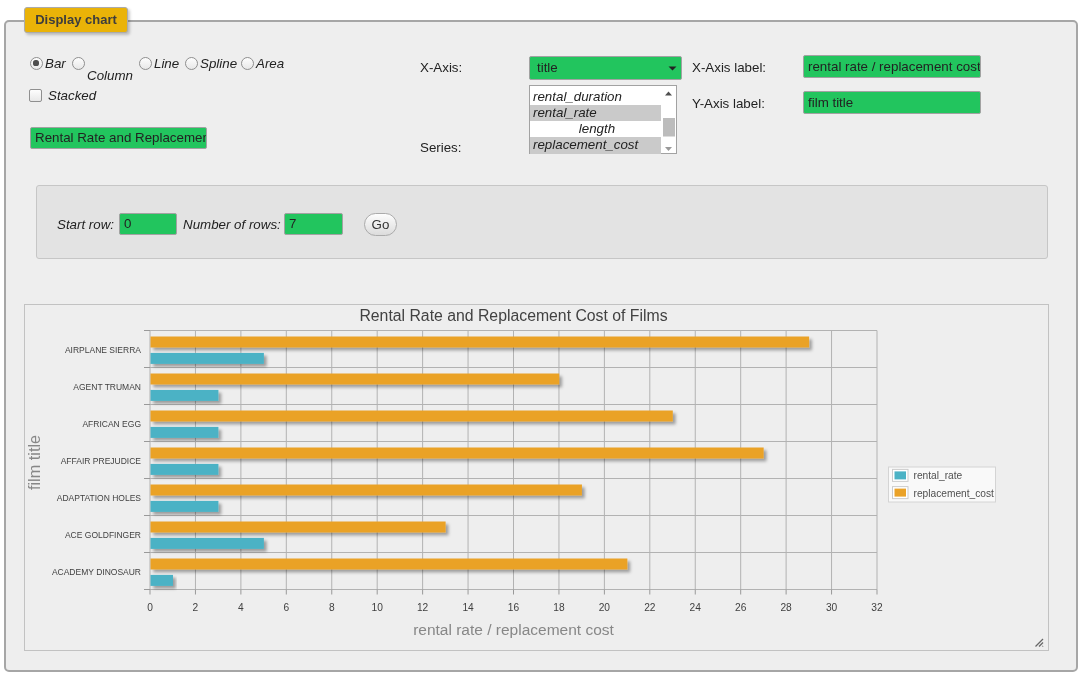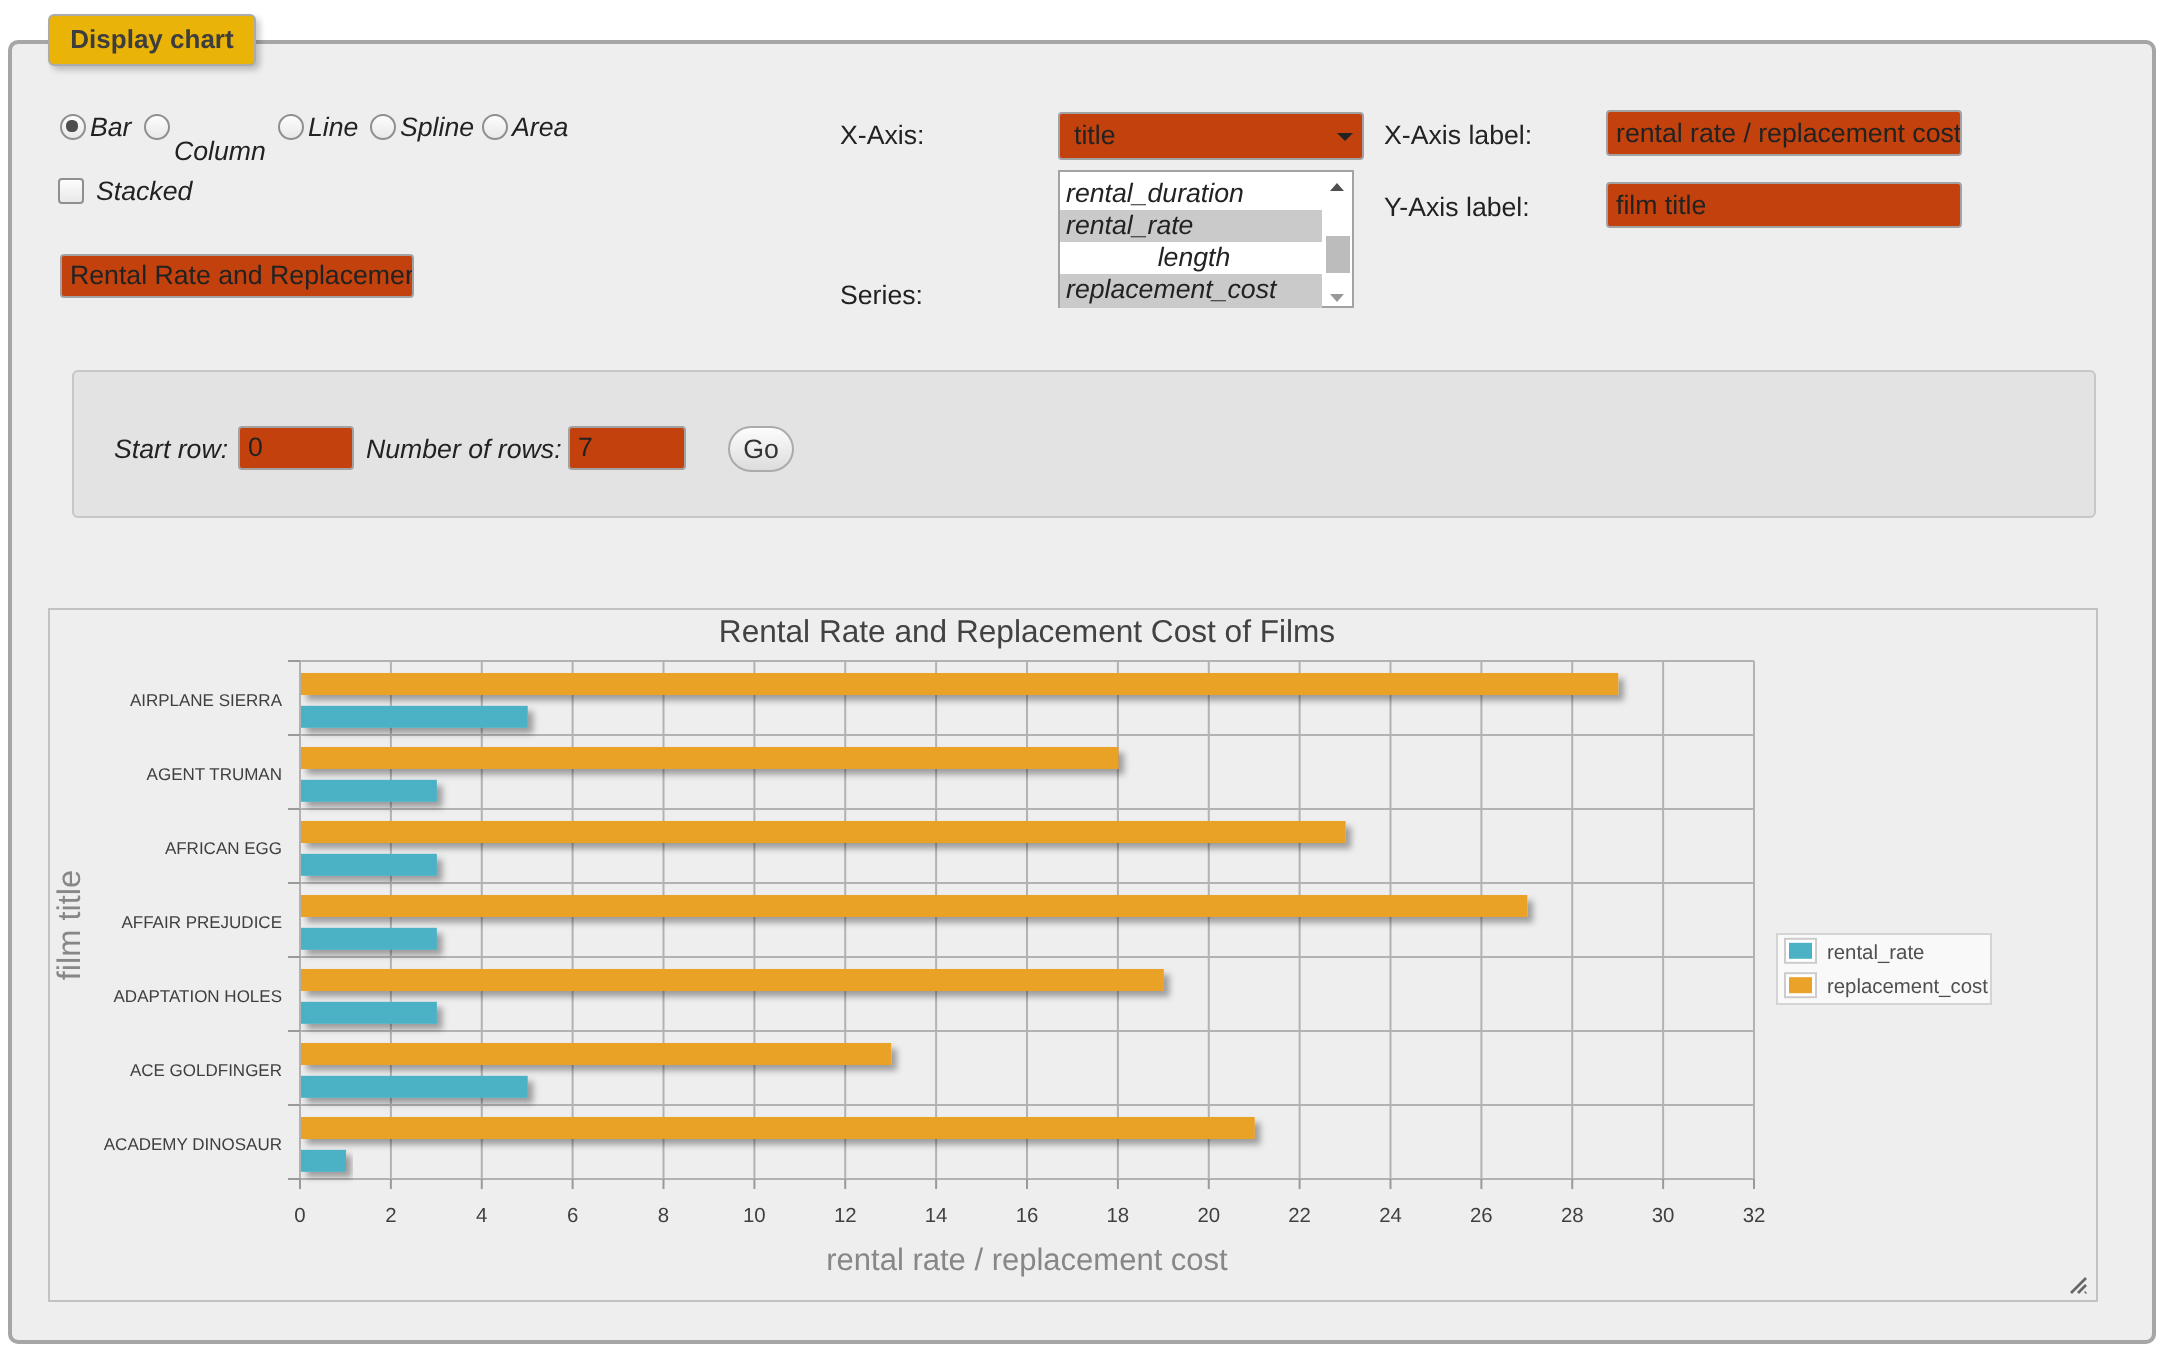--- a/index.html
+++ b/index.html
@@ -1,21 +1,21 @@
 <!DOCTYPE html>
 <html><head>
 <meta charset="utf-8">
 <style>
 * { margin:0; padding:0; box-sizing:border-box; }
 html,body { width:1081px; height:681px; background:#ffffff;
   font-family:"Liberation Sans",sans-serif; font-size:13.3333px; color:#222; }
 .abs { position:absolute; }
 .lbl { position:absolute; white-space:nowrap;font-style:italic; }
 .rlbl { position:absolute; white-space:nowrap; text-align:left; }
-.inp { position:absolute; background:#c2410c; border:1px solid #a2a2a2; border-radius:2px;
+.inp { position:absolute; background:#22c55e; border:1px solid #a2a2a2; border-radius:2px;
   padding:0 0 0 4px; font-size:13.3333px; color:#222; line-height:20px;
   white-space:nowrap; overflow:hidden; }
 .radio { position:absolute; width:13px; height:13px; border-radius:50%;
   border:1.5px solid #8f8f8f; background:linear-gradient(#fdfdfd,#e8e8e8); }
 .radio.sel::after { content:""; position:absolute; left:2.4px; top:2.4px; width:5.2px; height:5.2px;
   border-radius:50%; background:#4d4d4d; }
 .chk { position:absolute; width:13px; height:13px; border:1.5px solid #8f8f8f;
   border-radius:2px; background:linear-gradient(#fdfdfd,#e8e8e8); }
 </style>
 </head>

